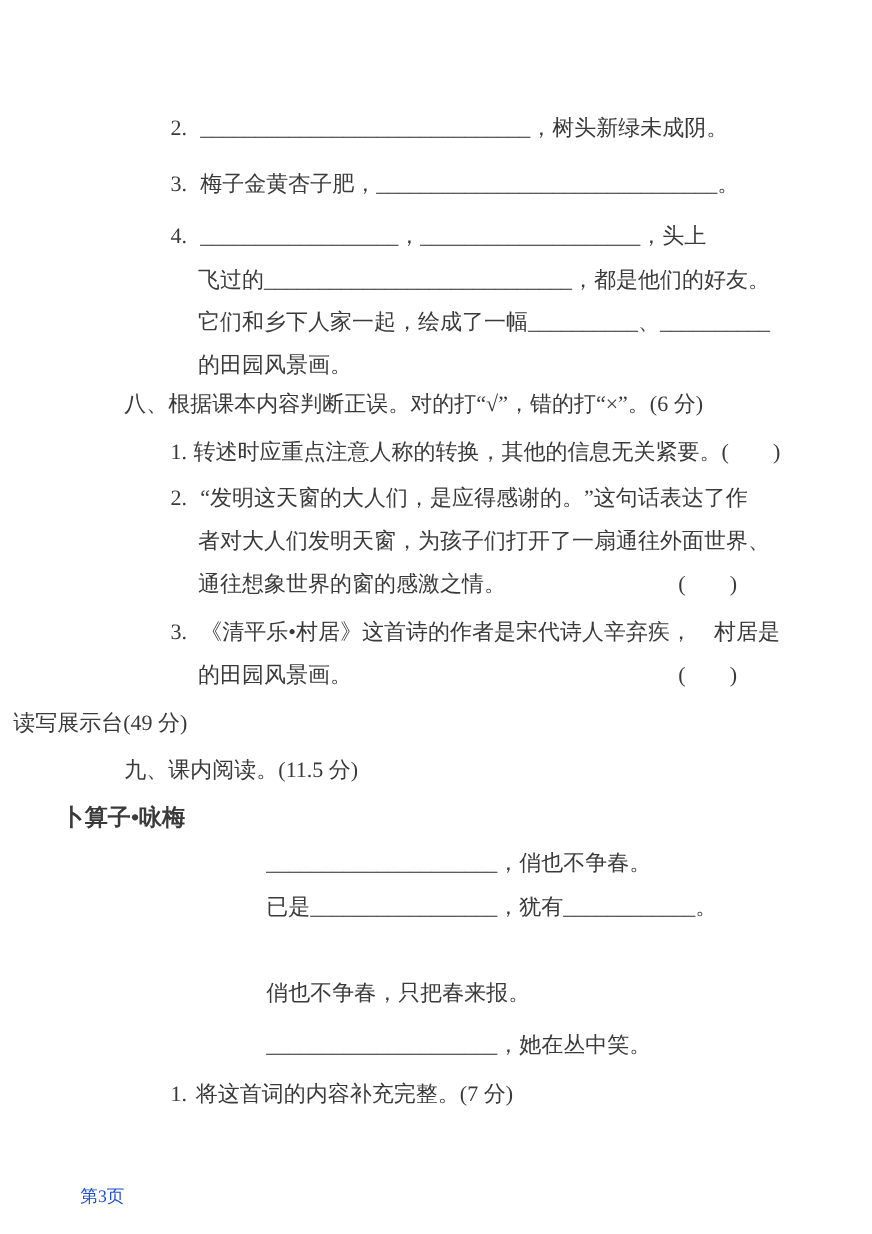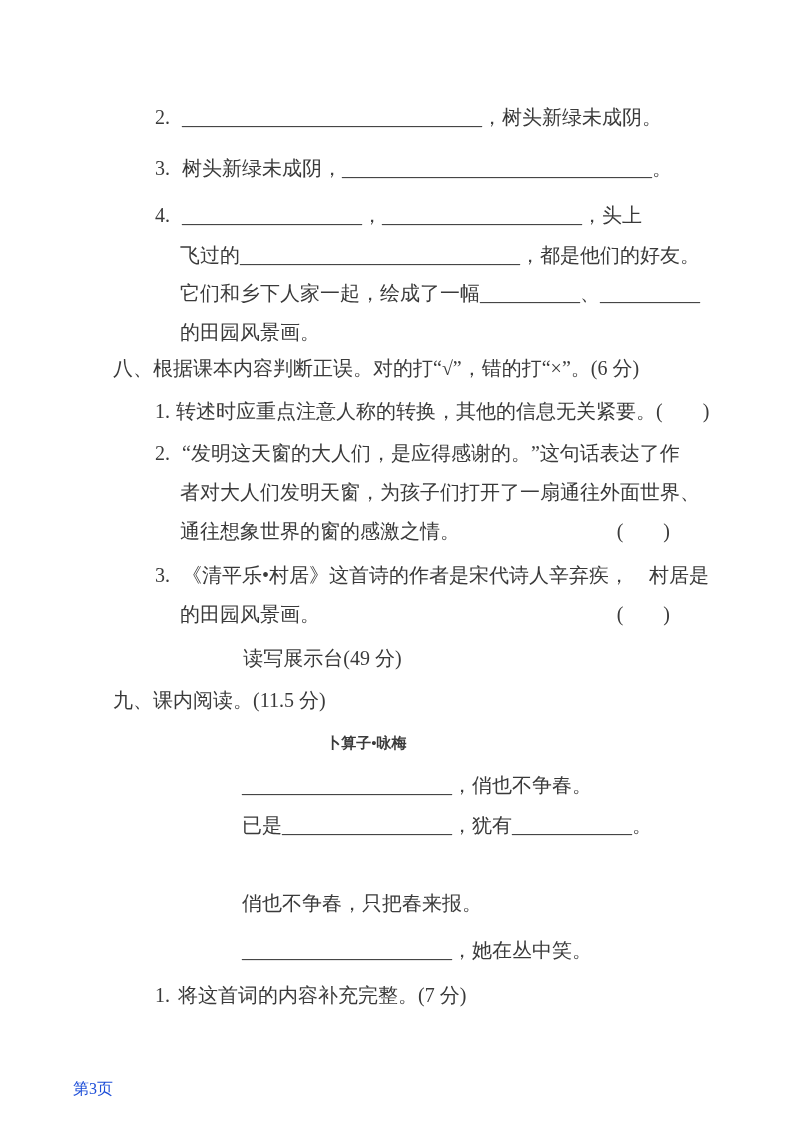--- a/index.html
+++ b/index.html
@@ -24,43 +24,43 @@
   }
   .num {
     display: inline-block;
     margin-right: 12px;
   }
   .flexline {
     display: flex;
     justify-content: space-between;
   }
   .centered {
-    left: 0;
+    left: 12px;
     width: 645px;
-    text-align: center;
+    text-align: left;
   }
   .poem-title {
     font-family: Liberation Serif, serif;
     font-weight: 700;
-    font-size: 15px;
+    font-size: 21px;
     padding-left: 44px;
   }
   .footer {
     font-size: 16px;
     color: #1d4ed8;
   }
 </style>
 </head>
 <body>
 
 <div class="page">
 
   <div class="line" style="top:104px;left:155px"><span class="num">2.</span><span>______________________________，树头新绿未成阴。</span></div>
 
-  <div class="line" style="top:155px;left:155px"><span class="num">3.</span><span>树头新绿未成阴，_______________________________。</span></div>
+  <div class="line" style="top:155px;left:155px"><span class="num">3.</span><span>梅子金黄杏子肥，_______________________________。</span></div>
 
   <div class="line" style="top:202px;left:155px"><span class="num">4.</span><span>__________________，____________________，头上</span></div>
 
   <div class="line" style="top:242px;left:180px"><span>飞过的____________________________，都是他们的好友。</span></div>
 
   <div class="line" style="top:280px;left:180px"><span>它们和乡下人家一起，绘成了一幅__________、__________</span></div>
 
   <div class="line" style="top:319px;left:180px"><span>的田园风景画。</span></div>
 
   <div class="line" style="top:355px;left:113px"><span>八、根据课本内容判断正误。对的打“√”，错的打“×”。(6 分)</span></div>

